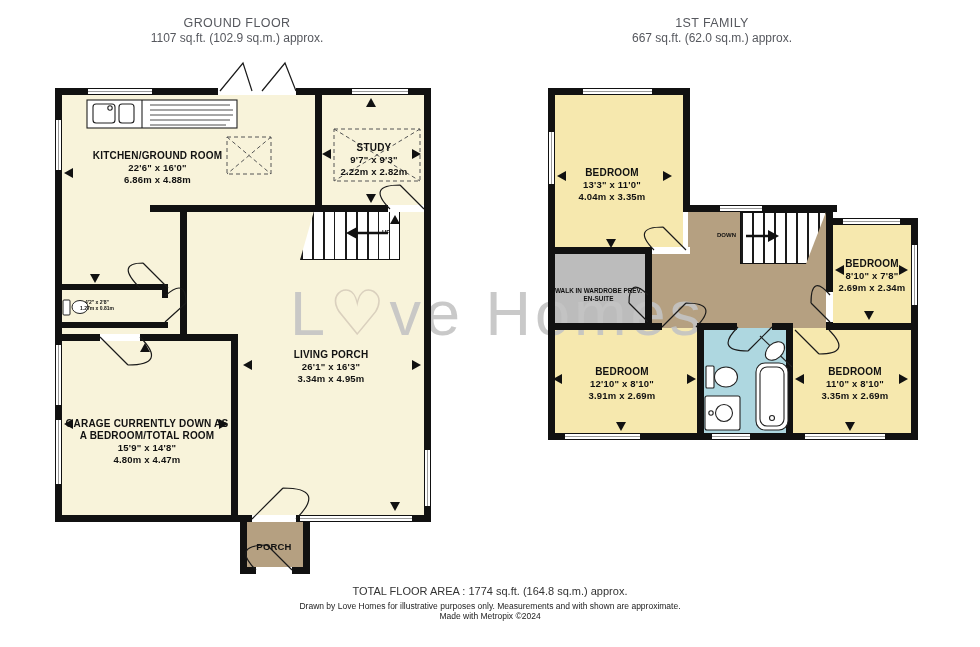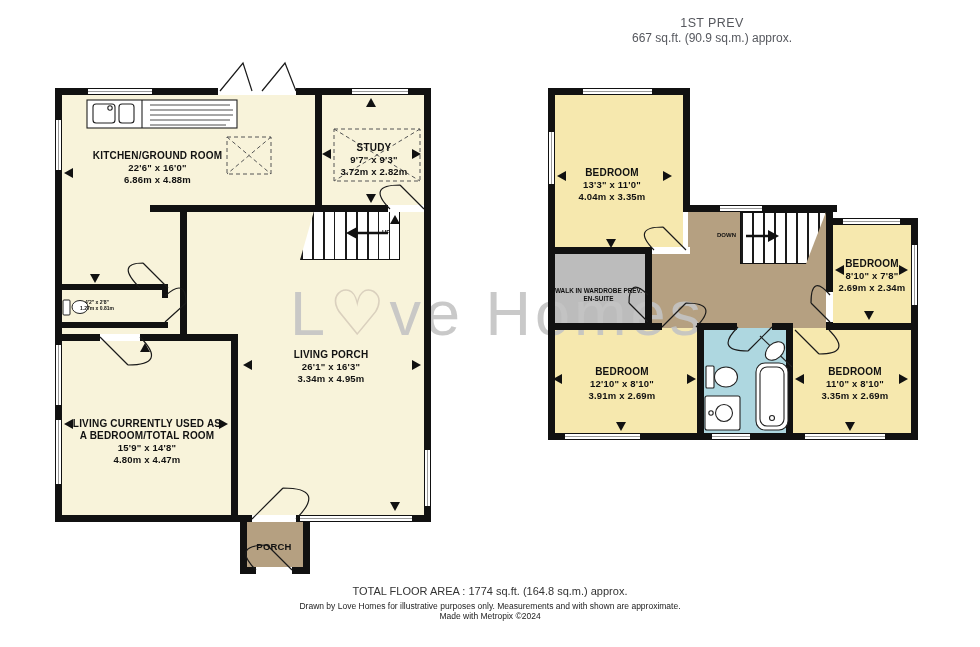--- a/index.html
+++ b/index.html
@@ -133,24 +133,26 @@
     <div class="arr a-r" style="left: 412px; top: 360px;"></div>
     <div class="arr a-l" style="left: 243px; top: 360px;"></div>
     <div class="arr a-d" style="left: 366px; top: 194px;"></div>
     <div class="arr a-u" style="left: 366px; top: 98px;"></div>
     <div class="arr a-r" style="left: 412px; top: 149px;"></div>
     <div class="arr a-l" style="left: 322px; top: 149px;"></div>
     <div class="arr a-d" style="left: 90px; top: 274px;"></div>
     <div class="arr a-l" style="left: 64px; top: 168px;"></div>
 
   <div class="hdr" style="left:87px;top:16px;width:300px">
+    <div class="t">GROUND FLOOR</div>
+    <div class="a">1107 sq.ft. (102.9 sq.m.) approx.</div>
   </div>
   <div class="hdr" style="left:562px;top:16px;width:300px">
-    <div class="t">1ST PREV</div>
-    <div class="a">667 sq.ft. (90.9 sq.m.) approx.</div>
+    <div class="t">1ST FAMILY</div>
+    <div class="a">667 sq.ft. (62.0 sq.m.) approx.</div>
   </div>
 
   <div class="wm" style="left:290px;top:277px"><span>L</span><span class="heart">♡</span><span>ve Homes</span></div>
 
   <div class="stairs" style="left:300px;top:211px;width:98px;height:47px;clip-path:polygon(14px 0,100% 0,100% 100%,0 100%)"></div>
   <div class="stairs" style="left:740px;top:212px;width:84px;height:50px;clip-path:polygon(0 0,100% 0,calc(100% - 20px) 100%,0 100%)"></div>
 
   <svg class="overlay" width="980" height="647" viewBox="0 0 980 647">
     <g stroke="#1a1a1a" stroke-width="1.2" fill="none">
 
@@ -232,29 +234,29 @@
   </svg>
 
   <div class="rlabel" style="left:75px;top:150px;width:165px">
     <div>KITCHEN/GROUND ROOM</div>
     <div class="dim">22'6"  x 16'0"</div>
     <div class="dim">6.86m  x 4.88m</div>
   </div>
   <div class="rlabel" style="left:316px;top:142px;width:116px">
     <div>STUDY</div>
     <div class="dim">9'7"  x 9'3"</div>
-    <div class="dim">3.72m  x 2.82m</div>
+    <div class="dim">2.22m  x 2.82m</div>
   </div>
   <div class="rlabel" style="left:250px;top:349px;width:162px">
     <div>LIVING PORCH</div>
     <div class="dim">26'1"  x 16'3"</div>
     <div class="dim">3.34m  x 4.95m</div>
   </div>
   <div class="rlabel" style="left:61px;top:418px;width:172px">
-    <div>LIVING CURRENTLY USED AS</div>
+    <div>GARAGE CURRENTLY DOWN AS</div>
     <div>A BEDROOM/TOTAL ROOM</div>
     <div class="dim">15'9"  x 14'8"</div>
     <div class="dim">4.80m  x 4.47m</div>
   </div>
   <div class="rlabel" style="left:244px;top:541px;width:60px;font-size:9.5px">PORCH</div>
   <div class="rlabel-xs" style="left:78px;top:300px;width:38px">
     <div>4'2" x 2'8"</div>
     <div>1.27m x 0.81m</div>
   </div>
   <div class="stair-txt" style="left:382px;top:229px">UP</div>

